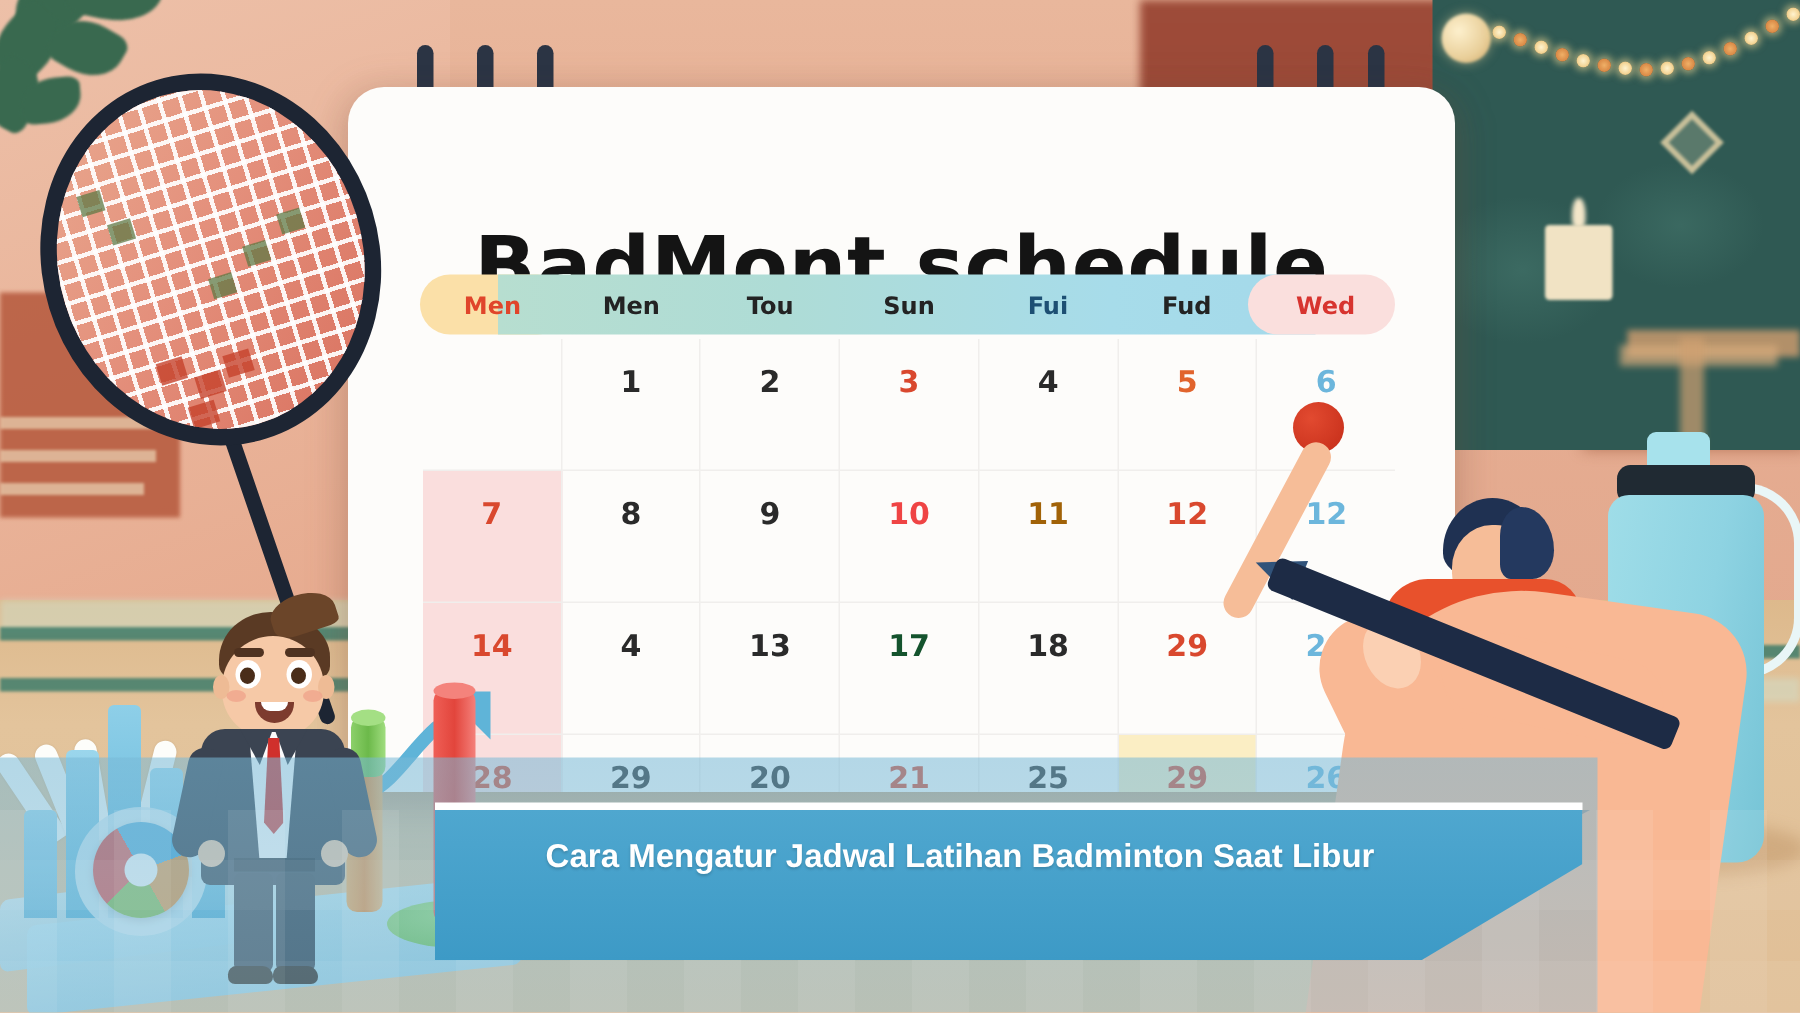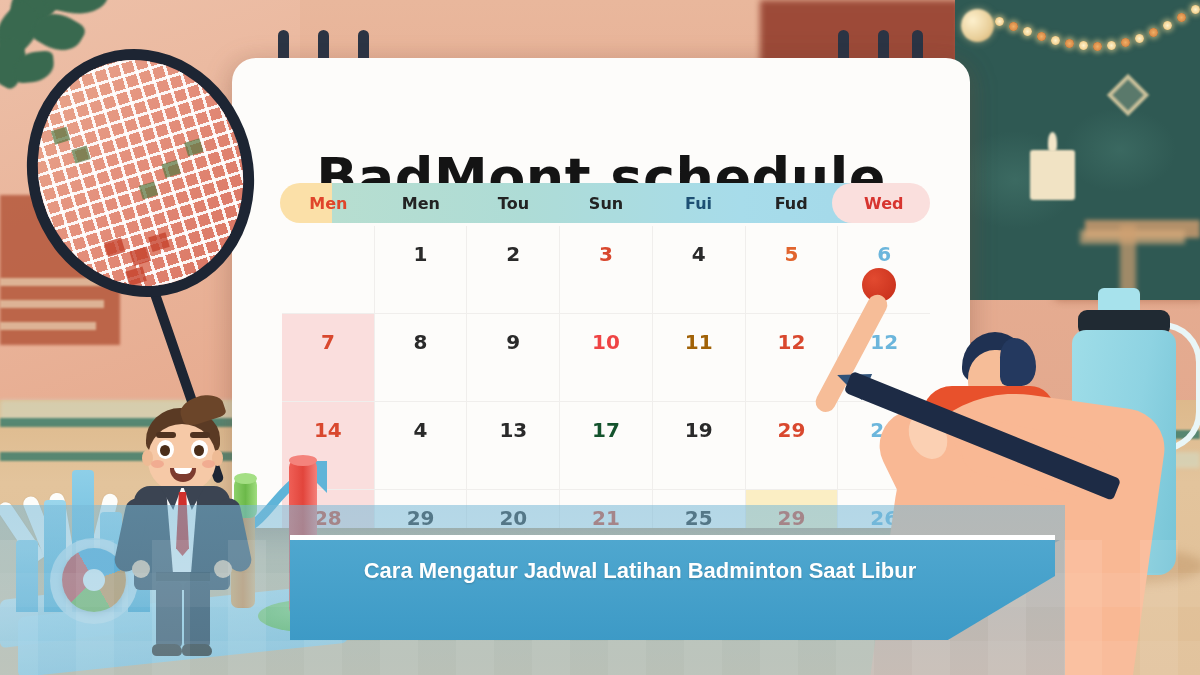--- a/index.html
+++ b/index.html
@@ -363,21 +363,21 @@
           <div class="gcell">
             <span style="color: rgb(42, 42, 42);">4</span>
           </div>
           <div class="gcell">
             <span style="color: rgb(42, 42, 42);">13</span>
           </div>
           <div class="gcell">
             <span style="color: #14532d;">17</span>
           </div>
           <div class="gcell">
-            <span style="color: rgb(42, 42, 42);">19</span>
+            <span style="color: rgb(42, 42, 42);">18</span>
           </div>
           <div class="gcell">
             <span style="color: rgb(217, 72, 46);">29</span>
           </div>
           <div class="gcell">
             <span style="color: rgb(108, 182, 220);">20</span>
           </div>
         </div>
         <div class="grow">
           <div class="gcell hl-pink">

